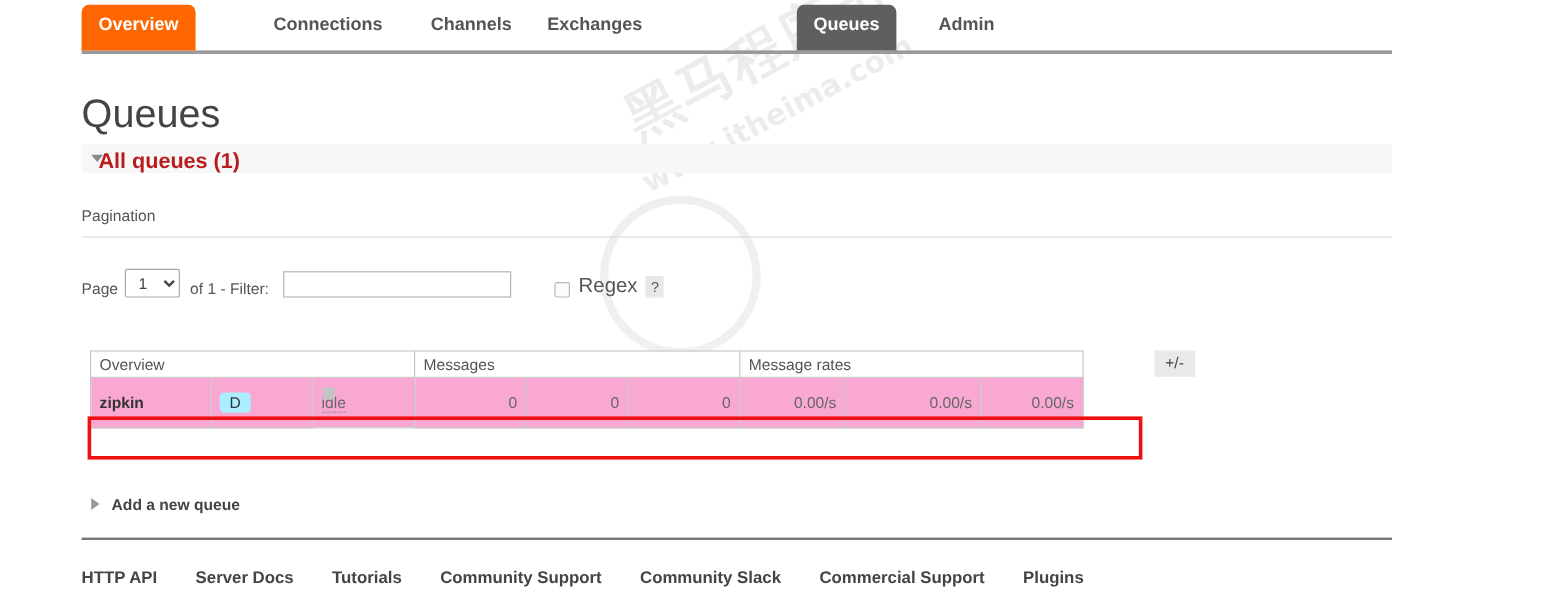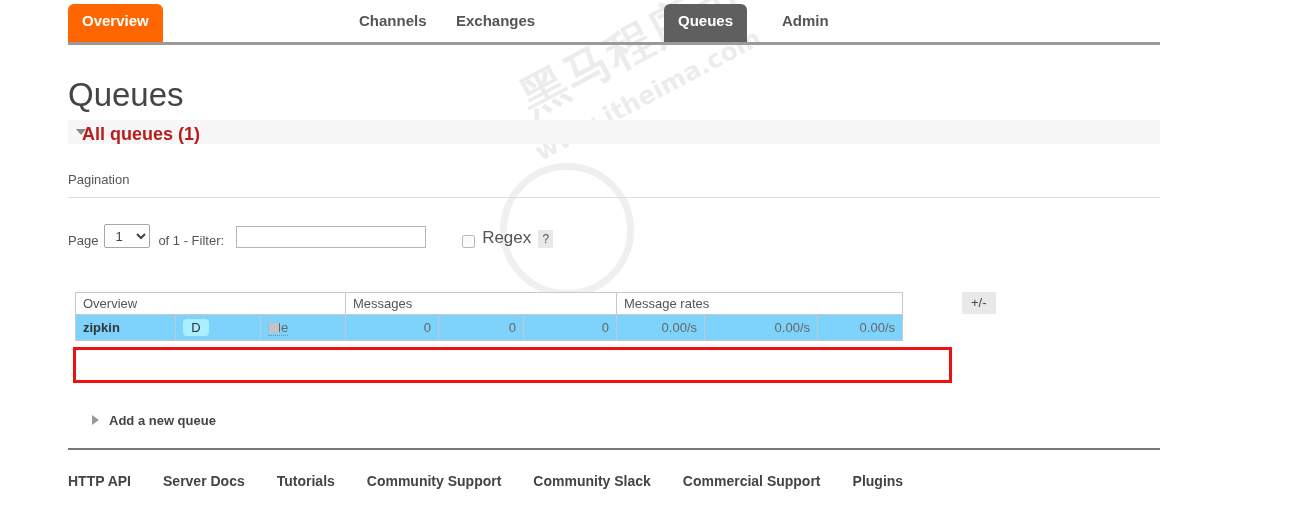--- a/index.html
+++ b/index.html
@@ -237,22 +237,22 @@
     vertical-align: middle;
     background: #ffffff;
   }
   #queues-table tr.group-row th {
     color: #555555;
     font-size: 13px;
   }
   #queues-table tr.col-row th { font-weight: bold; color: #333333; }
   #queues-table tr.col-row th.dim { font-weight: normal; color: #777777; }
   #queues-table tr.data-row td {
-    background: #7dd3fc;
-    height: 26px;
+    background: #f9a8d4;
+    height: 42px;
     color: #666666;
   }
   #queues-table tr.data-row td.name-cell {
     font-weight: bold;
     color: #333333;
   }
   #queues-table td.num { text-align: right; }
 
   .feature-badge {
     display: inline-block;
@@ -303,21 +303,21 @@
     height: 36px;
     border: 3px solid #ee1111;
     box-sizing: border-box;
     pointer-events: none;
     z-index: 9;
   }
 
   
   #add-queue {
     position: absolute;
-    left: 92px;
+    left: 76px;
     top: 410px;
     height: 20px;
     display: flex;
     align-items: center;
     cursor: pointer;
   }
   #add-queue .caret-right {
     width: 0; height: 0;
     border-top: 5px solid transparent;
     border-bottom: 5px solid transparent;
@@ -363,20 +363,21 @@
 <div id="watermark">
   <div class="wm-circle"></div>
   <div class="wm-text wm-cn">黑马程序员</div>
   <div class="wm-url">www.itheima.com</div>
 </div>
 
 <div id="page">
 
   <div id="tabbar">
       <div class="tab orange" style="left: 0px;">Overview</div>
+      <div class="tab" style="left: 146px;">Connections</div>
       <div class="tab" style="left: 277px;">Channels</div>
       <div class="tab" style="left: 374px;">Exchanges</div>
       <div class="tab active" style="left: 596px;">Queues</div>
       <div class="tab" style="left: 700px;">Admin</div>
     </div>
 
   <div id="page-title">Queues</div>
 
   <div id="section-band">
     <span class="caret"></span>

